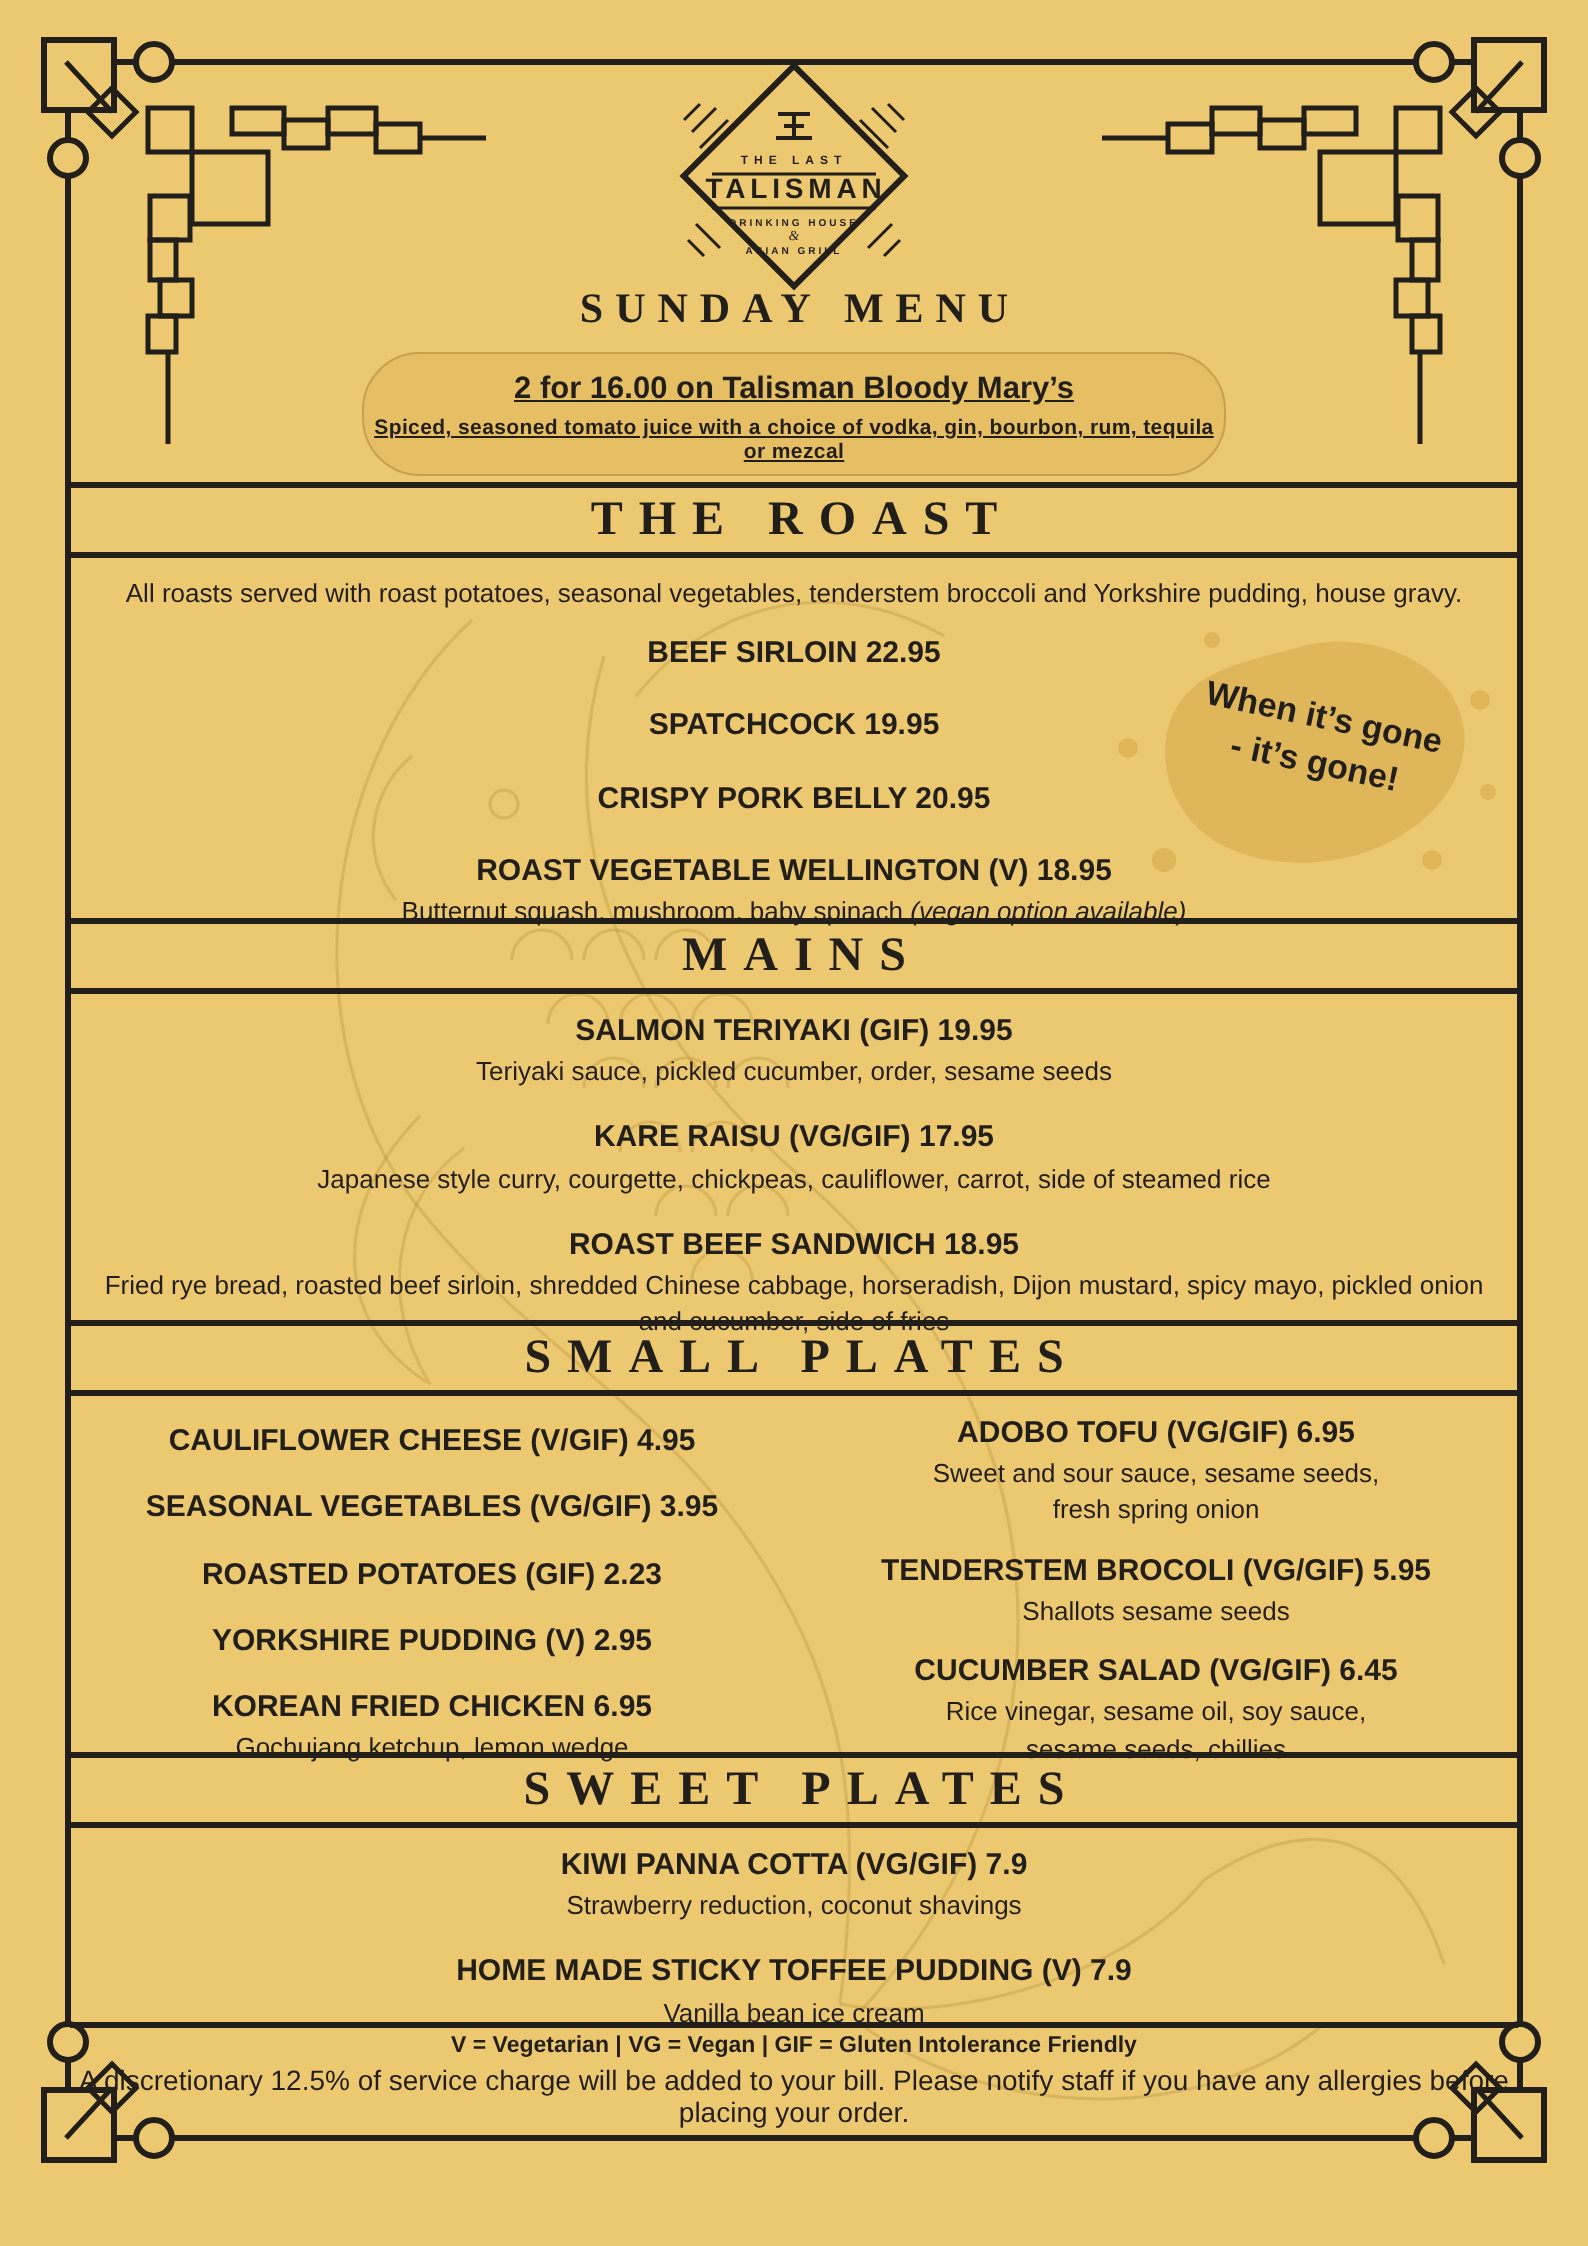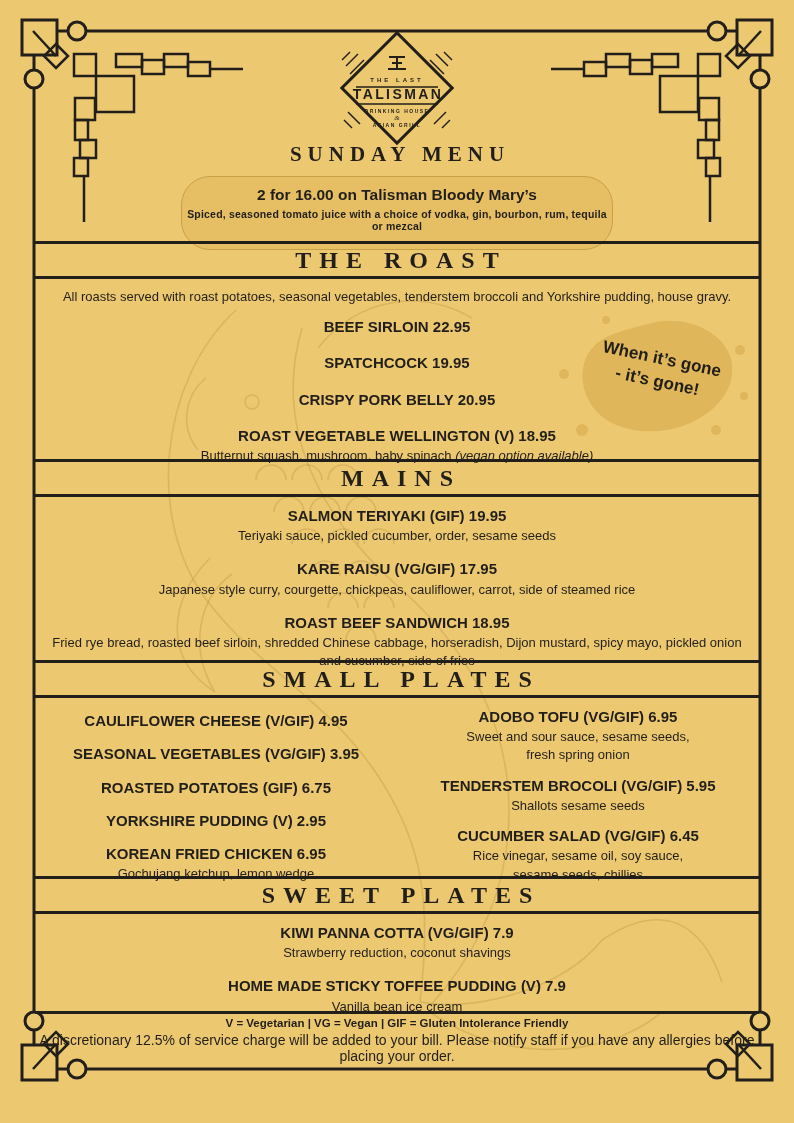--- a/index.html
+++ b/index.html
@@ -17,22 +17,22 @@
   .content{position:absolute;inset:0;z-index:2;}
 
   
   .logo{position:absolute;top:30px;left:50%;transform:translateX(-50%);}
   
   .menu-title{position:absolute;top:142px;left:0;right:0;text-align:center;
     font-family:"Liberation Serif",serif;font-weight:600;font-size:21px;
     letter-spacing:6px;padding-left:6px;}
   
   .promo{position:absolute;top:176px;left:50%;transform:translateX(-50%);
-    width:432px;height:74px;background:var(--promo);
-    border:1.5px solid #c7a04a;border-radius:29px;text-align:center;box-sizing:border-box;}
+    width:432px;height:62px;background:var(--promo);
+    border:1.5px solid #c7a04a;border-radius:29px;text-align:center;box-sizing:border-box;text-decoration:underline;}
   .promo-title{margin-top:9px;font-size:15.5px;font-weight:700;}
   .promo-sub{margin-top:4px;font-size:10.5px;font-weight:700;letter-spacing:.2px;}
 
   
   .band{position:absolute;left:35px;right:35px;height:38px;box-sizing:border-box;
     border-top:3px solid var(--ink);border-bottom:3px solid var(--ink);
     display:flex;align-items:center;justify-content:center;}
   .band-title{font-family:"Liberation Serif",serif;font-weight:700;font-size:24px;
     letter-spacing:8px;padding-left:8px;}
   .band-roast{top:241px}.band-mains{top:459px}.band-small{top:660px}.band-sweet{top:876px}
@@ -246,21 +246,21 @@
 
     <div class="small-cols">
       <div class="col col-left">
           <div class="item">
             <div class="item-name">CAULIFLOWER CHEESE (V/GIF) 4.95</div>
           </div>
           <div class="item">
             <div class="item-name">SEASONAL VEGETABLES (VG/GIF) 3.95</div>
           </div>
           <div class="item">
-            <div class="item-name">ROASTED POTATOES (GIF) 6.75</div>
+            <div class="item-name">ROASTED POTATOES (GIF) 2.23</div>
           </div>
           <div class="item">
             <div class="item-name">YORKSHIRE PUDDING (V) 2.95</div>
           </div>
           <div class="item">
             <div class="item-name">KOREAN FRIED CHICKEN 6.95</div>
             <div class="item-desc"><span>Gochujang ketchup, lemon wedge</span></div>
           </div>
         </div>
       <div class="col col-right">

